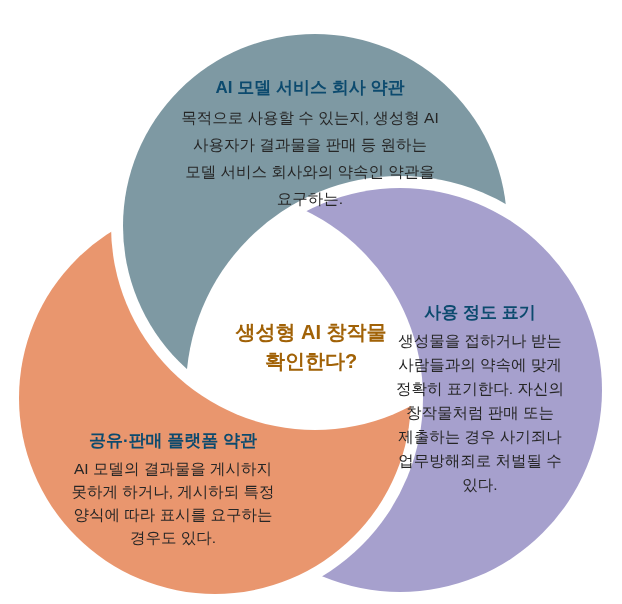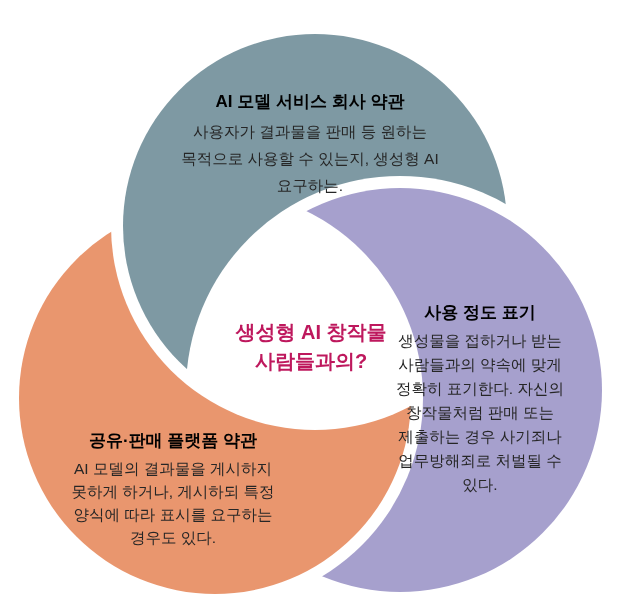--- a/index.html
+++ b/index.html
@@ -15,30 +15,30 @@
     position:absolute;
     transform:translate(-50%,-50%);
     text-align:center;
     color:#262626;
   }
   .label .title{
     font-weight:bold;
     font-size:17px;
     line-height:24px;
     margin-bottom:4px;
-    color:#000000;
+    color:#0c4a6e;
   }
   .label .line{font-size:15.5px;}
   .teal-label{left:310px;top:144px;width:300px;}
   .teal-label .line{line-height:27px;}
   .purple-label{left:480px;top:399px;width:232px;}
   .purple-label .line{line-height:24px;}
   .orange-label{left:173px;top:489px;width:214px;}
   .orange-label .line{line-height:23px;}
-  .center-label{left:311px;top:346px;width:220px;font-weight:bold;color:#be185d;}
+  .center-label{left:311px;top:346px;width:220px;font-weight:bold;color:#a16207;}
   .center-label .line{font-size:20px;line-height:28.5px;font-weight:bold;}
 </style>
 </head>
 <body>
 
 <div class="stage">
 
   <svg width="622" height="604" viewBox="0 0 622 604">
     <defs>
 
@@ -60,22 +60,23 @@
 
     <circle cx="315" cy="226" r="192" mask="url(#mask-teal)" fill="#7E99A3"></circle>
 
     <circle cx="400" cy="390" r="202" mask="url(#mask-purple)" fill="#A6A0CD"></circle>
 
     <circle cx="215" cy="398" r="196" mask="url(#mask-orange)" fill="#E9966E"></circle>
   </svg>
 
   <div class="label teal-label">
     <div class="title">AI 모델 서비스 회사 약관</div>
+    <div class="line">목적으로 사용할 수 있는지, 생성형 AI</div>
     <div class="line">사용자가 결과물을 판매 등 원하는</div>
-    <div class="line">목적으로 사용할 수 있는지, 생성형 AI</div>
+    <div class="line">모델 서비스 회사와의 약속인 약관을</div>
     <div class="line">요구하는.</div>
   </div>
 
   <div class="label purple-label">
     <div class="title">사용 정도 표기</div>
     <div class="line">생성물을 접하거나 받는</div>
     <div class="line">사람들과의 약속에 맞게</div>
     <div class="line">정확히 표기한다. 자신의</div>
     <div class="line">창작물처럼 판매 또는</div>
     <div class="line">제출하는 경우 사기죄나</div>
@@ -86,16 +87,16 @@
   <div class="label orange-label">
     <div class="title">공유·판매 플랫폼 약관</div>
     <div class="line">AI 모델의 결과물을 게시하지</div>
     <div class="line">못하게 하거나, 게시하되 특정</div>
     <div class="line">양식에 따라 표시를 요구하는</div>
     <div class="line">경우도 있다.</div>
   </div>
 
   <div class="label center-label">
     <div class="line">생성형 AI 창작물</div>
-    <div class="line">사람들과의?</div>
+    <div class="line">확인한다?</div>
   </div>
 
 </div>
 
 </body></html>

